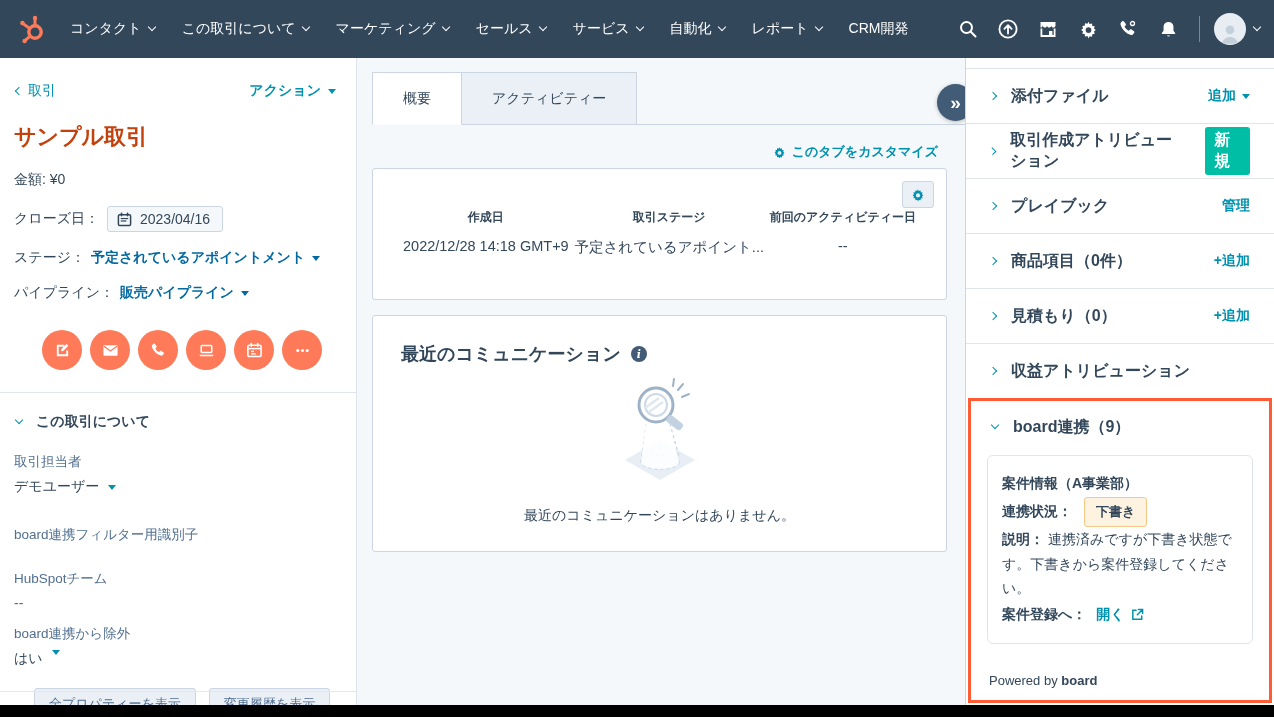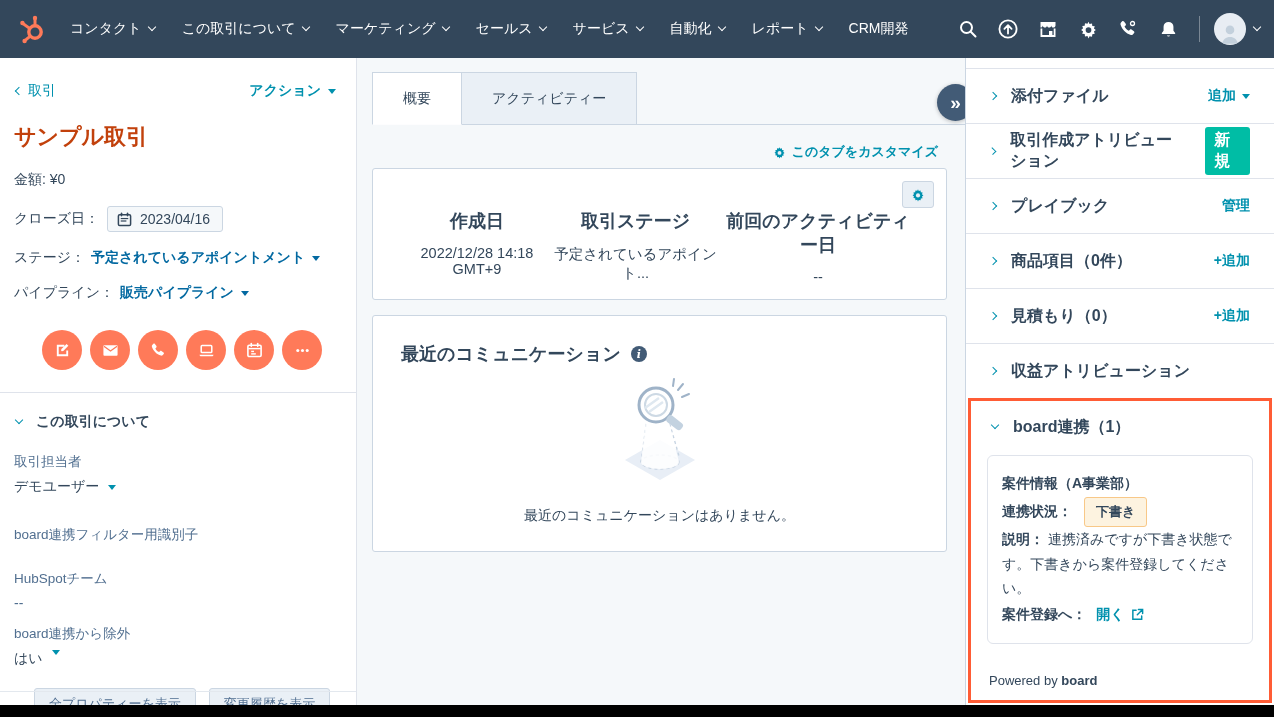--- a/index.html
+++ b/index.html
@@ -97,21 +97,21 @@
   .customize { position:absolute; top:85px; right:27px; color:#0091ae; font-size:13px;
                font-weight:600; display:flex; align-items:center; gap:6px; cursor:pointer; }
   .summary-card { position:absolute; left:15px; top:110px; width:575px; height:132px;
                   background:#fff; border:1px solid #cbd6e2; border-radius:3px; }
   .card-gear-btn { position:absolute; top:12px; right:12px; width:32px; height:27px;
                    background:#eaf0f6; border:1px solid #cbd6e2; border-radius:3px;
                    color:#0091ae; display:flex; align-items:center; justify-content:center;
                    cursor:pointer; }
   .summary-cols { display:flex; justify-content:space-between; padding:40px 30px 0 30px; }
   .sum-col { text-align:center; }
-  .sum-label { font-weight:700; font-size:18px; }
+  .sum-label { font-weight:700; font-size:12px; }
   .sum-value { margin-top:12px; font-size:14.5px; }
   .comms-card { position:absolute; left:15px; top:257px; width:575px; height:237px;
                 background:#fff; border:1px solid #cbd6e2; border-radius:3px;
                 padding:26px 28px; }
   .comms-head { display:flex; align-items:center; gap:10px; }
   .comms-title { font-size:18px; font-weight:700; }
   .info-dot { width:16px; height:16px; border-radius:50%; background:#425b76; color:#fff;
               font-size:11px; font-weight:700; display:flex; align-items:center;
               justify-content:center; cursor:pointer;
               font-family:"DejaVu Serif", serif; font-style:italic; }
@@ -543,21 +543,21 @@
   </div>
 
   <div class="rp-row">
     <i class="chev right thin"></i>
     <span class="rp-title">収益アトリビューション</span>
   </div>
 
   <div class="board-box">
     <div class="board-head">
       <i class="chev down thin teal"></i>
-      <span class="rp-title">board連携（1）</span>
+      <span class="rp-title">board連携（9）</span>
     </div>
     <div class="board-card">
       <div class="bold">案件情報（A事業部）</div>
       <div>
         <span class="bold">連携状況：</span>
         <span class="status-badge">下書き</span>
       </div>
       <div class="board-desc">
         <span class="bold">説明：</span>
         <span>連携済みですが下書き状態です。下書きから案件登録してください。</span>

